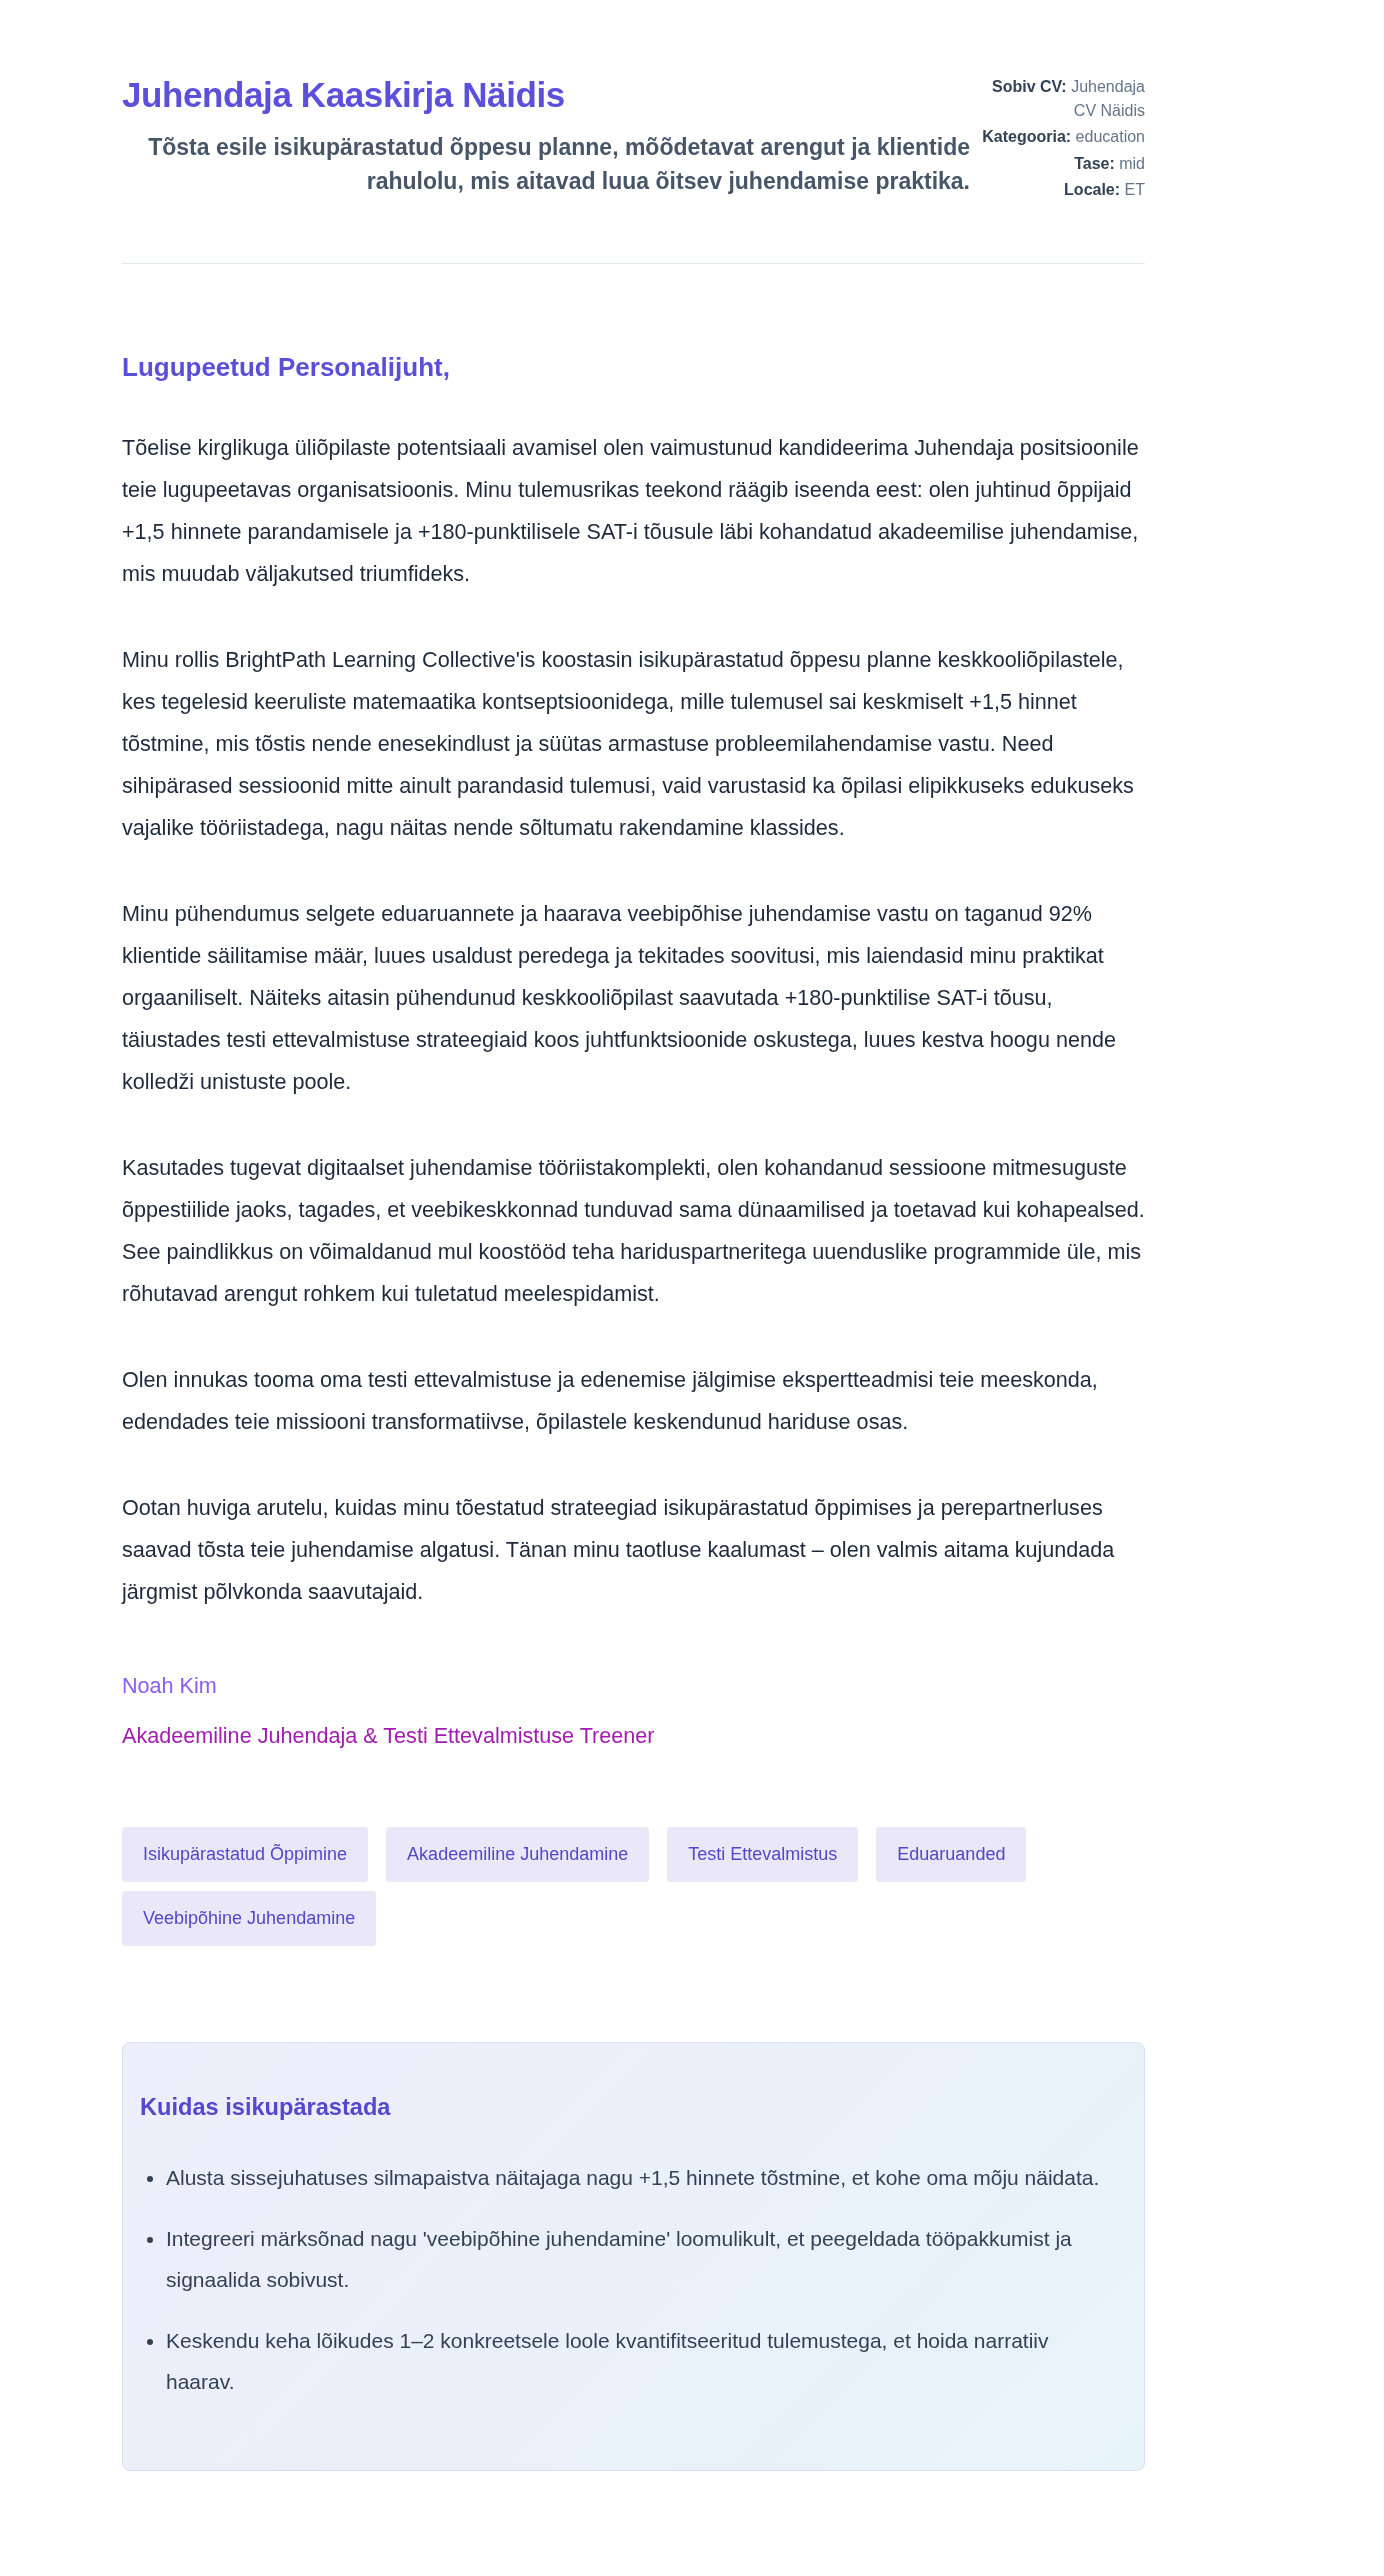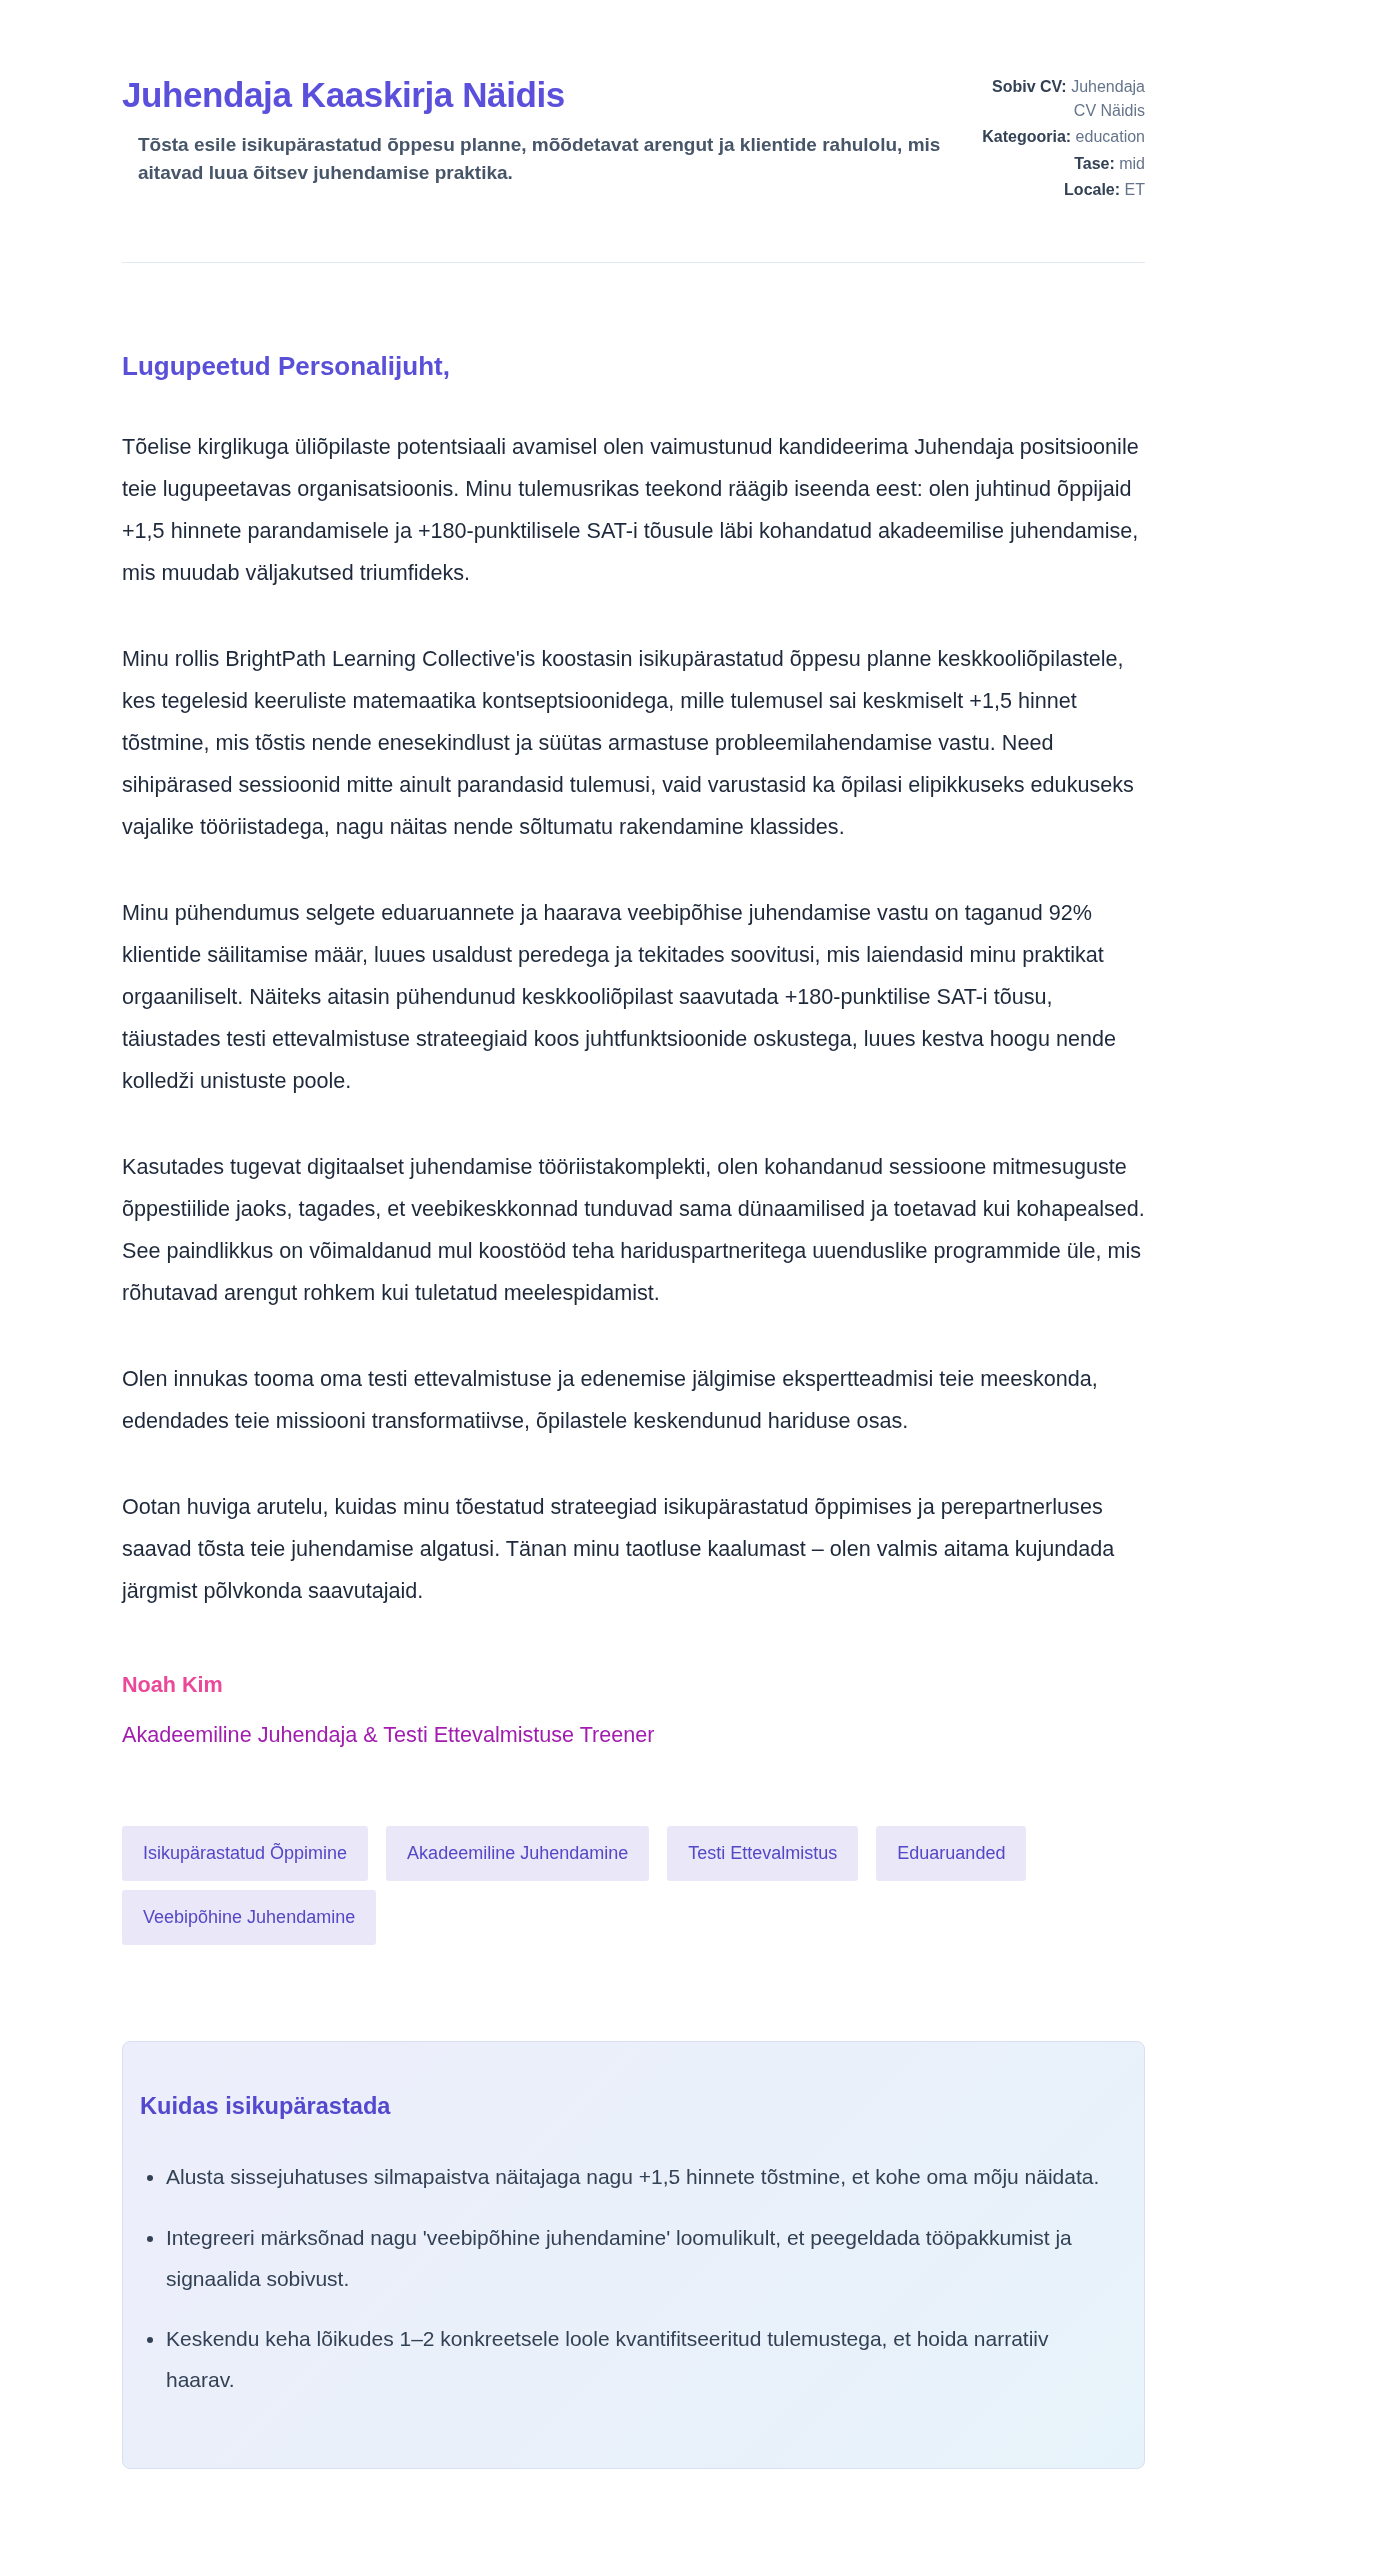--- a/index.html
+++ b/index.html
@@ -24,25 +24,26 @@
   }
   .header-left { max-width: 945px; }
   .page-title {
     margin: 0 0 16.3px 0;
     font-size: 35px;
     font-weight: 700;
     letter-spacing: -0.4px;
     color: #5b50dc;
   }
   .page-subtitle {
-    margin: 16px;
-    font-size: 19px;
+    margin: 8px;
+    font-size: 23px;
     font-weight: 700;
     line-height: 1.45;
     color: #475569;
+    text-align: right;
   }
   .meta {
     width: 167px;
     flex: 0 0 auto;
     text-align: right;
     font-size: 16px;
     line-height: 1.5;
     color: #64748b;
   }
   .meta-row { margin-bottom: 2.4px; }
@@ -62,22 +63,22 @@
   .para {
     margin: 44px 0 0 0;
     font-size: 21.6px;
     line-height: 42px;
     color: #1e293b;
     max-width: 1141px;
   }
   .sig-name {
     margin: 60px 0 3px 0;
     font-size: 21.6px;
-    font-weight: 700;
-    color: #ec4899;
+    font-weight: 400;
+    color: #8b5cf6;
   }
   .sig-role {
     margin: 24.4px 0 0 0;
     font-size: 21.6px;
     color: #a21caf;
   }
   
   .tags {
     margin-top: 78px;
     display: flex;

